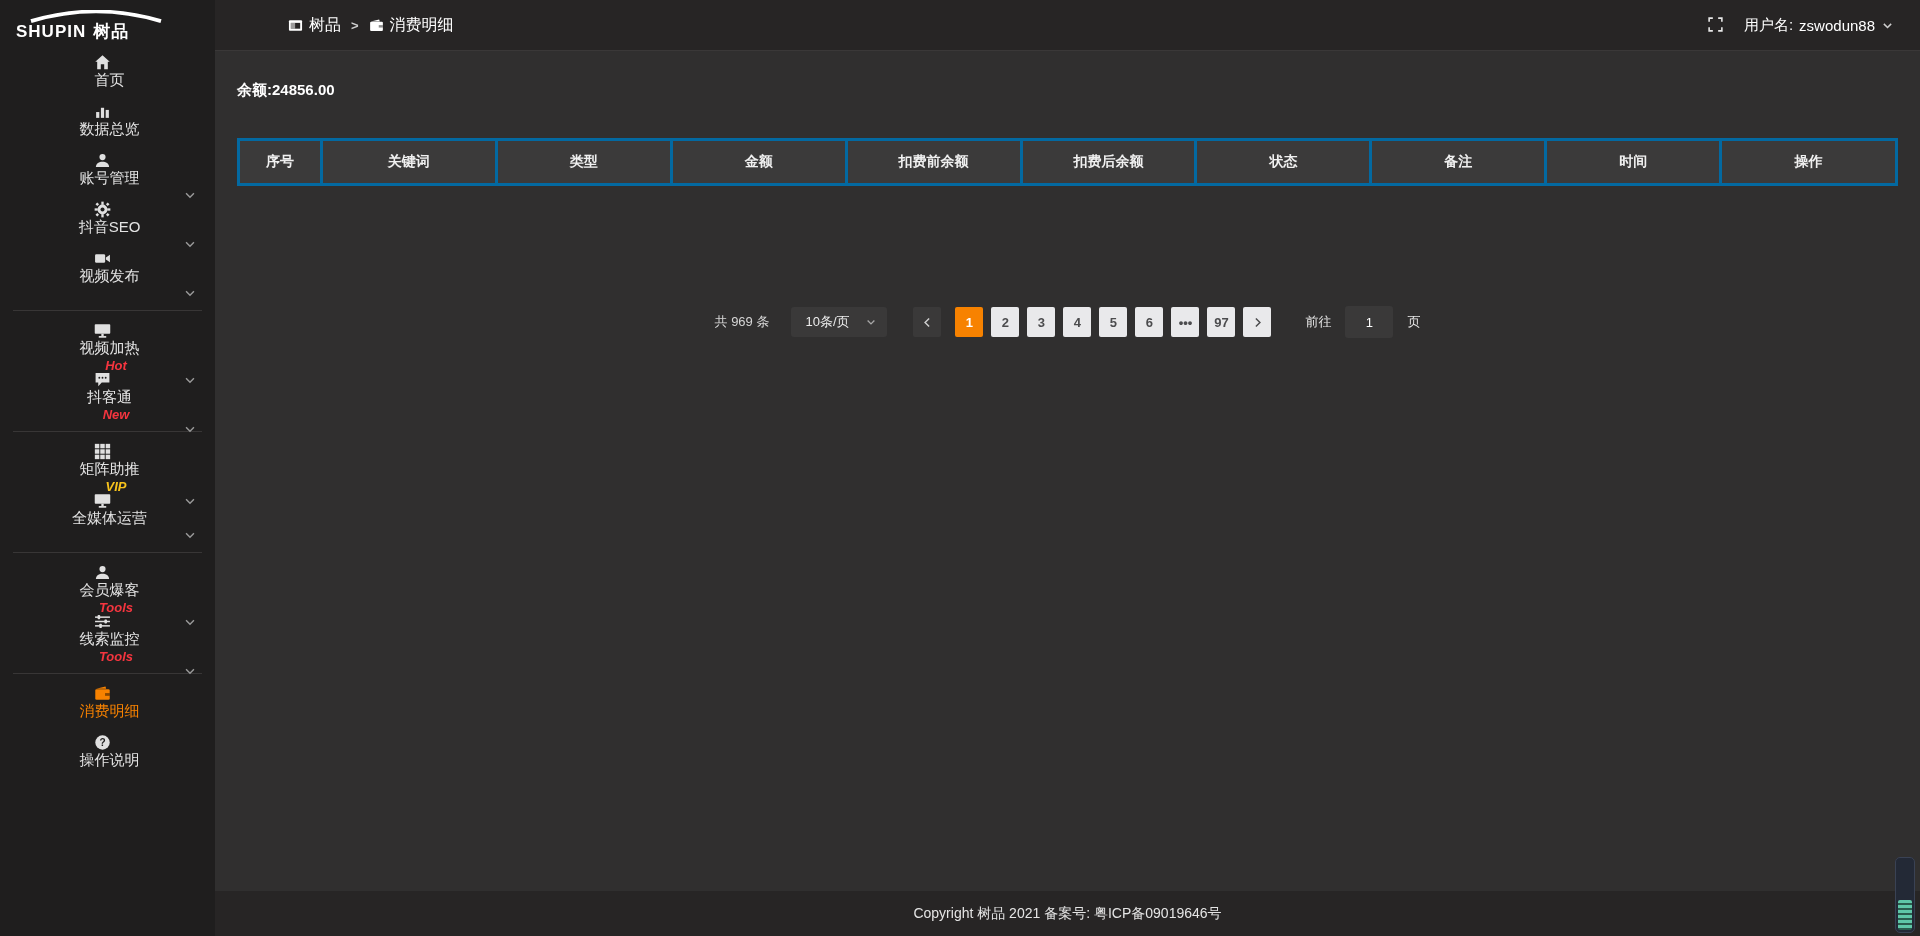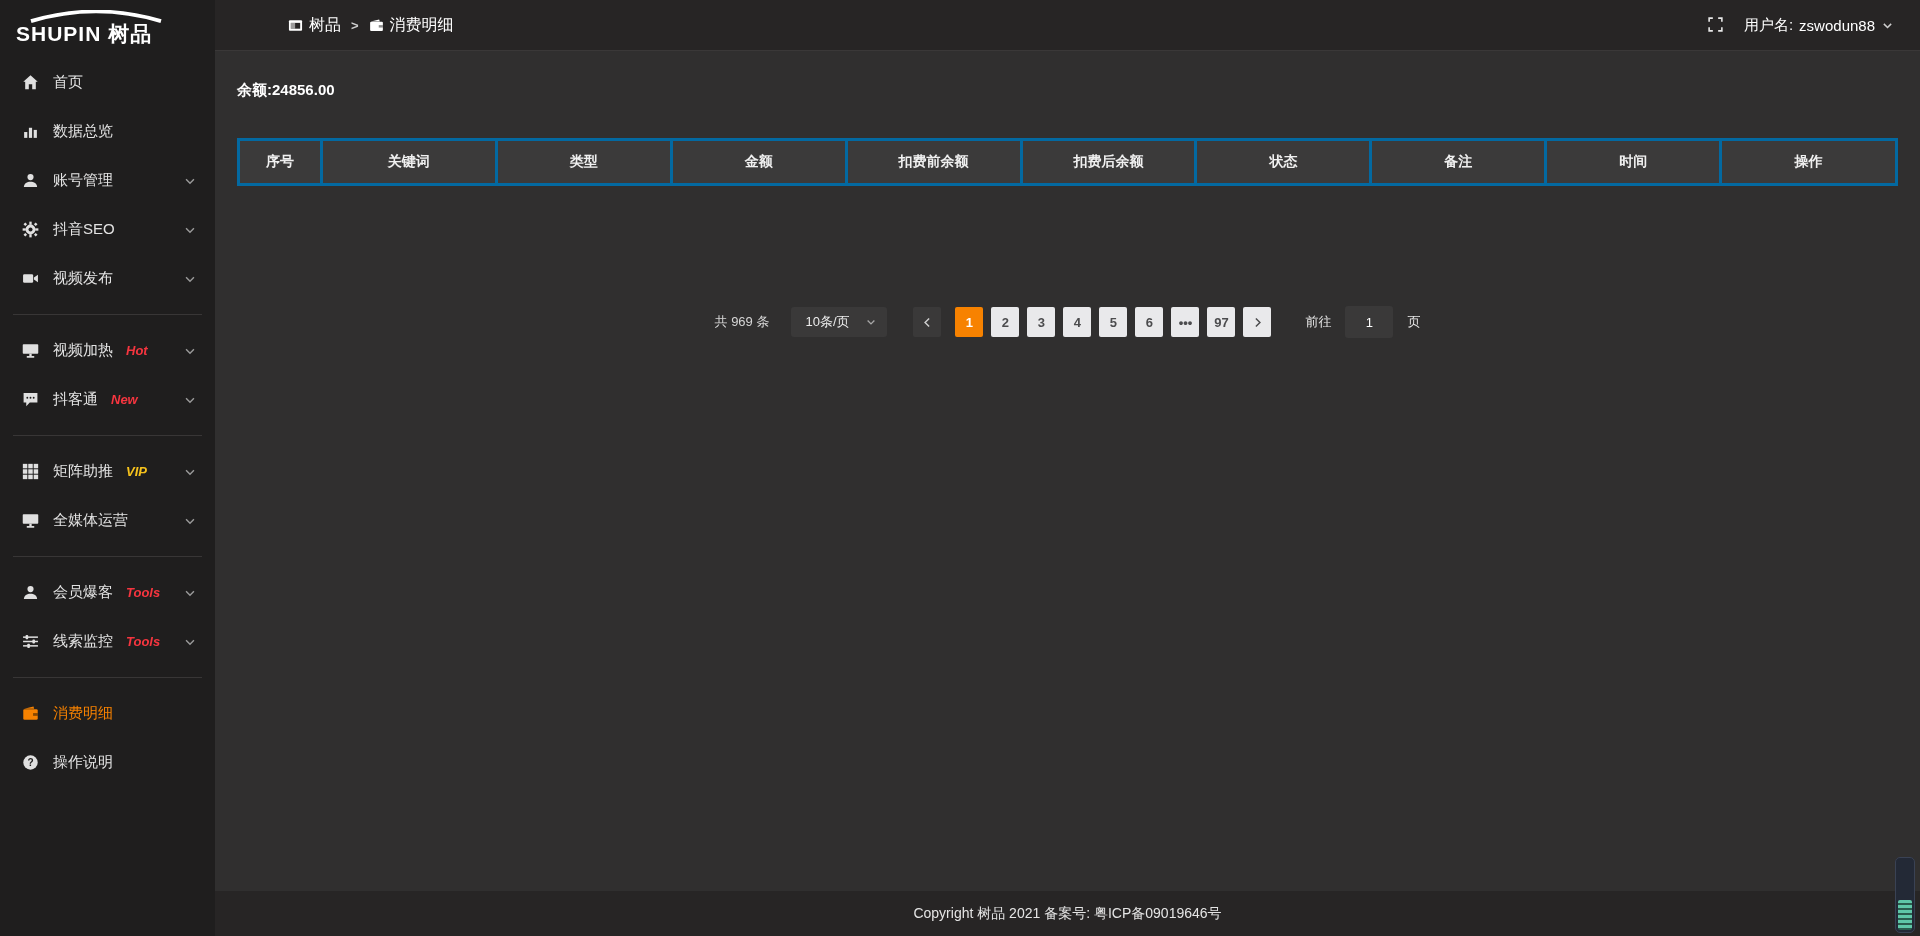--- a/index.html
+++ b/index.html
@@ -5,23 +5,23 @@
   html,body{margin:0;padding:0;}
   body{
     width:1920px;height:936px;overflow:hidden;display:flex;
     font-family:"Liberation Sans","DejaVu Sans",sans-serif;
     background:#302f2f;color:#e6e6e6;
   }
   
   .sidebar{width:215px;flex-shrink:0;background:#1f1e1e;display:flex;flex-direction:column;}
   .logo{padding:10px 0 14px 16px;cursor:pointer;}
   .logo-arc{width:148px;height:13px;display:block;margin-left:6px;}
-  .logo-text{font-size:21px;font-weight:bold;color:#fff;letter-spacing:1px;display:flex;gap:7px;line-height:1;}
+  .logo-text{font-size:17px;font-weight:bold;color:#fff;letter-spacing:1px;display:flex;gap:7px;line-height:1;}
   .side-menu{flex:1;}
-  .side-item{height:49px;display:flex;align-items:center;padding:0 18px 0 22px;color:#e3e3e3;font-size:15px;cursor:pointer;}
+  .side-item{height:49px;display:flex;align-items:center;padding:0 18px 0 22px;color:#e3e3e3;font-size:15px;cursor:pointer;flex-direction:column;}
   .side-item .icon{width:18px;height:17px;margin-right:13px;display:flex;align-items:center;color:#e0e0e0;}
   .side-item .icon svg{width:17px;height:17px;}
   .side-item.active{color:#f78200;}
   .side-item.active .icon{color:#f78200;}
   .side-badge{font-style:italic;font-weight:bold;font-size:13px;margin-left:13px;}
   .side-chevron{margin-left:auto;color:#9b9b9b;width:14px;height:14px;}
   .side-chevron svg{width:14px;height:14px;}
   .side-divider{height:1px;background:#383636;margin:11px 13px;}
   
   .right{flex:1;display:flex;flex-direction:column;min-width:0;}

